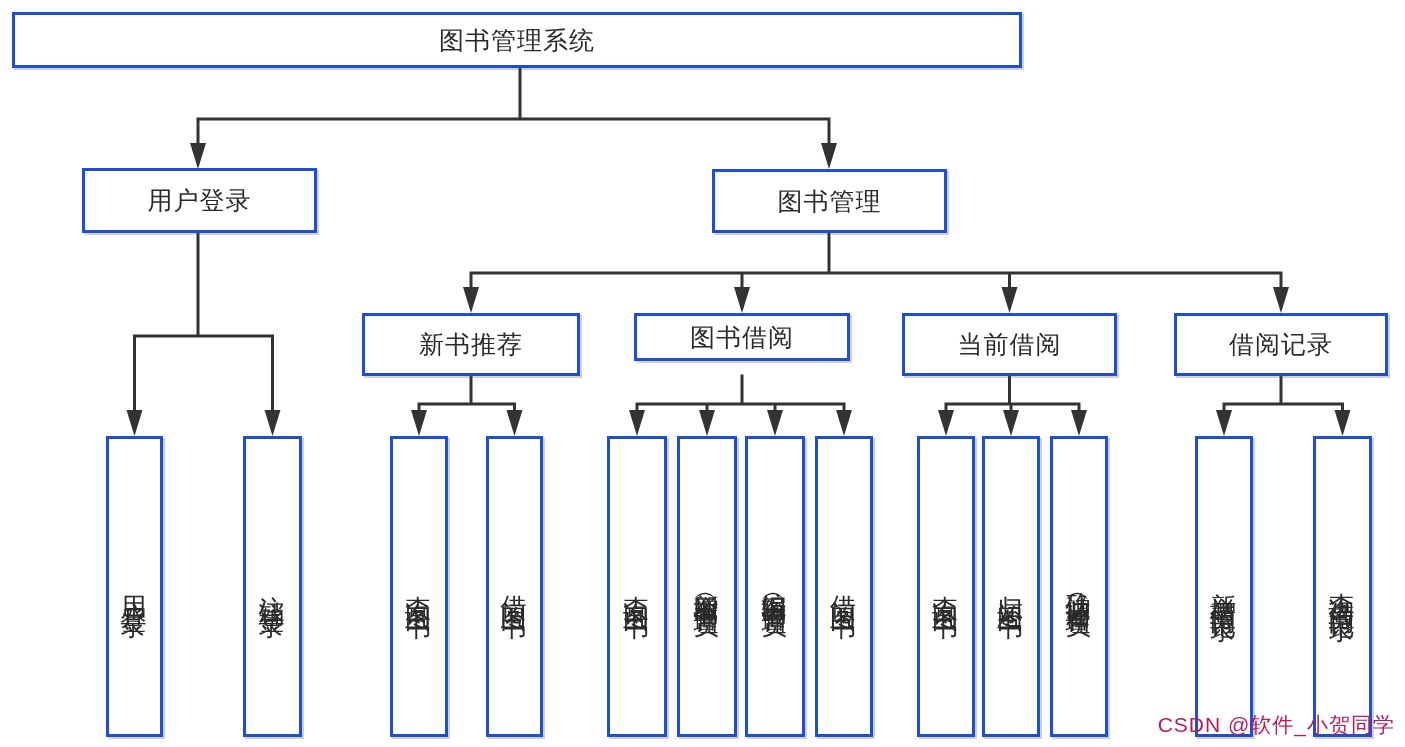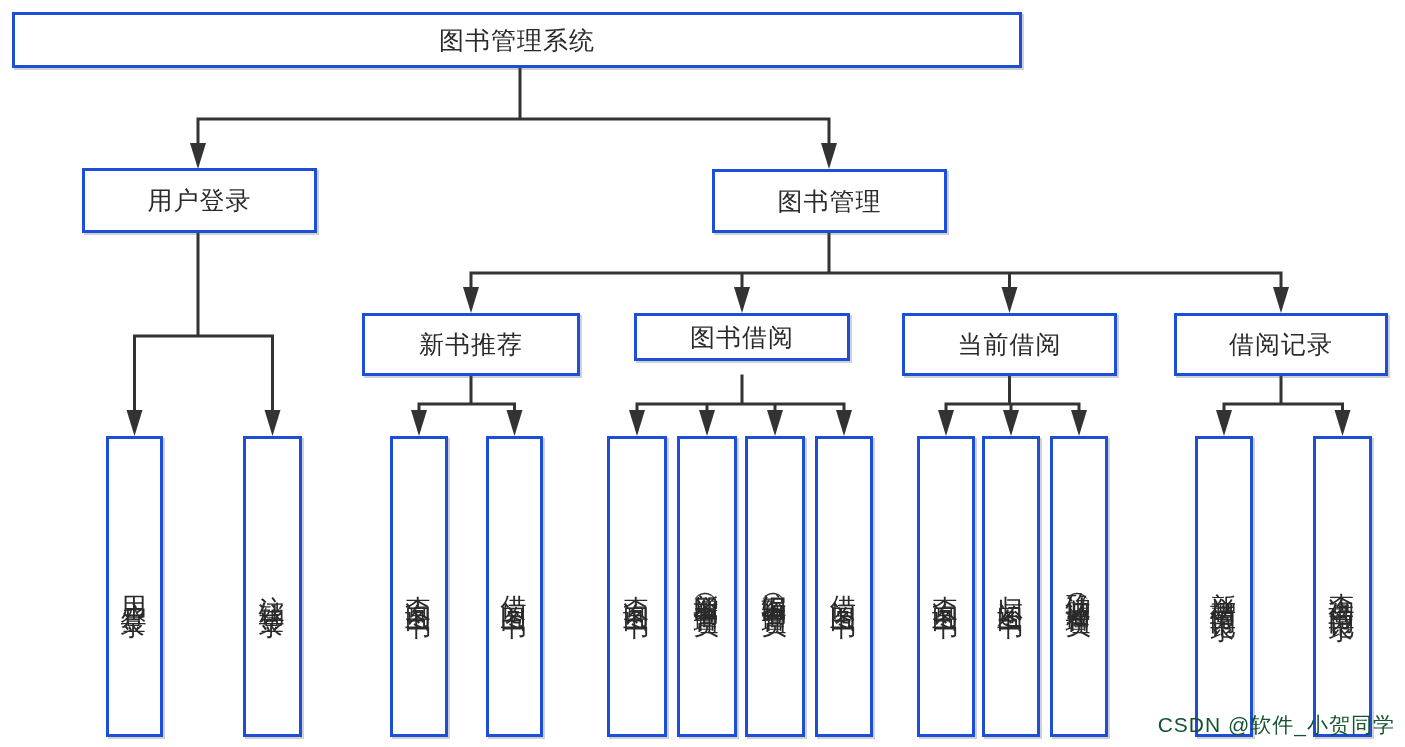--- a/index.html
+++ b/index.html
@@ -35,21 +35,21 @@
     text-orientation: mixed;
     font-size: 26px;
     letter-spacing: 6px;
   }
   .leaf.med  { letter-spacing: 5px; }
   .leaf.long { letter-spacing: 3px; font-size: 25px; }
   .watermark {
     position: absolute;
     right: 10px; bottom: 8px;
     font-size: 21px;
-    color: #14532d;
+    color: #be185d;
     letter-spacing: 1px;
     white-space: nowrap;
   }
 </style>
 </head>
 <body>
 
 <div class="canvas">
 
   <svg class="connectors" viewBox="0 0 1405 747" xmlns="http://www.w3.org/2000/svg">

